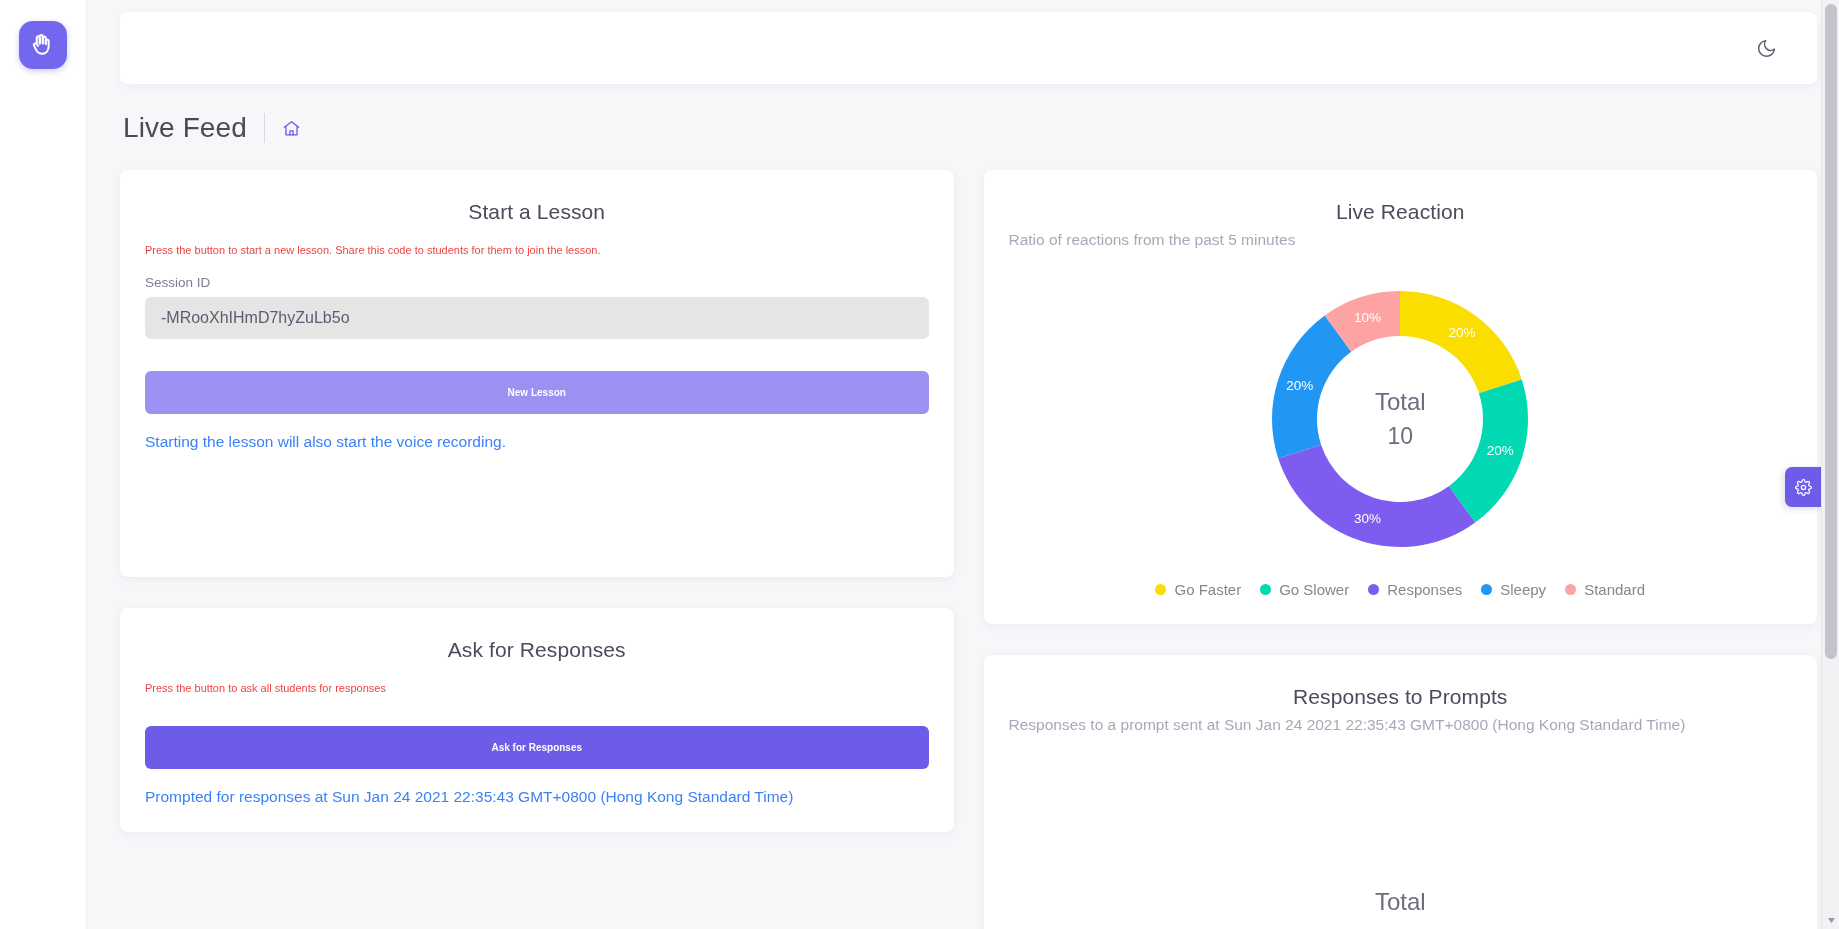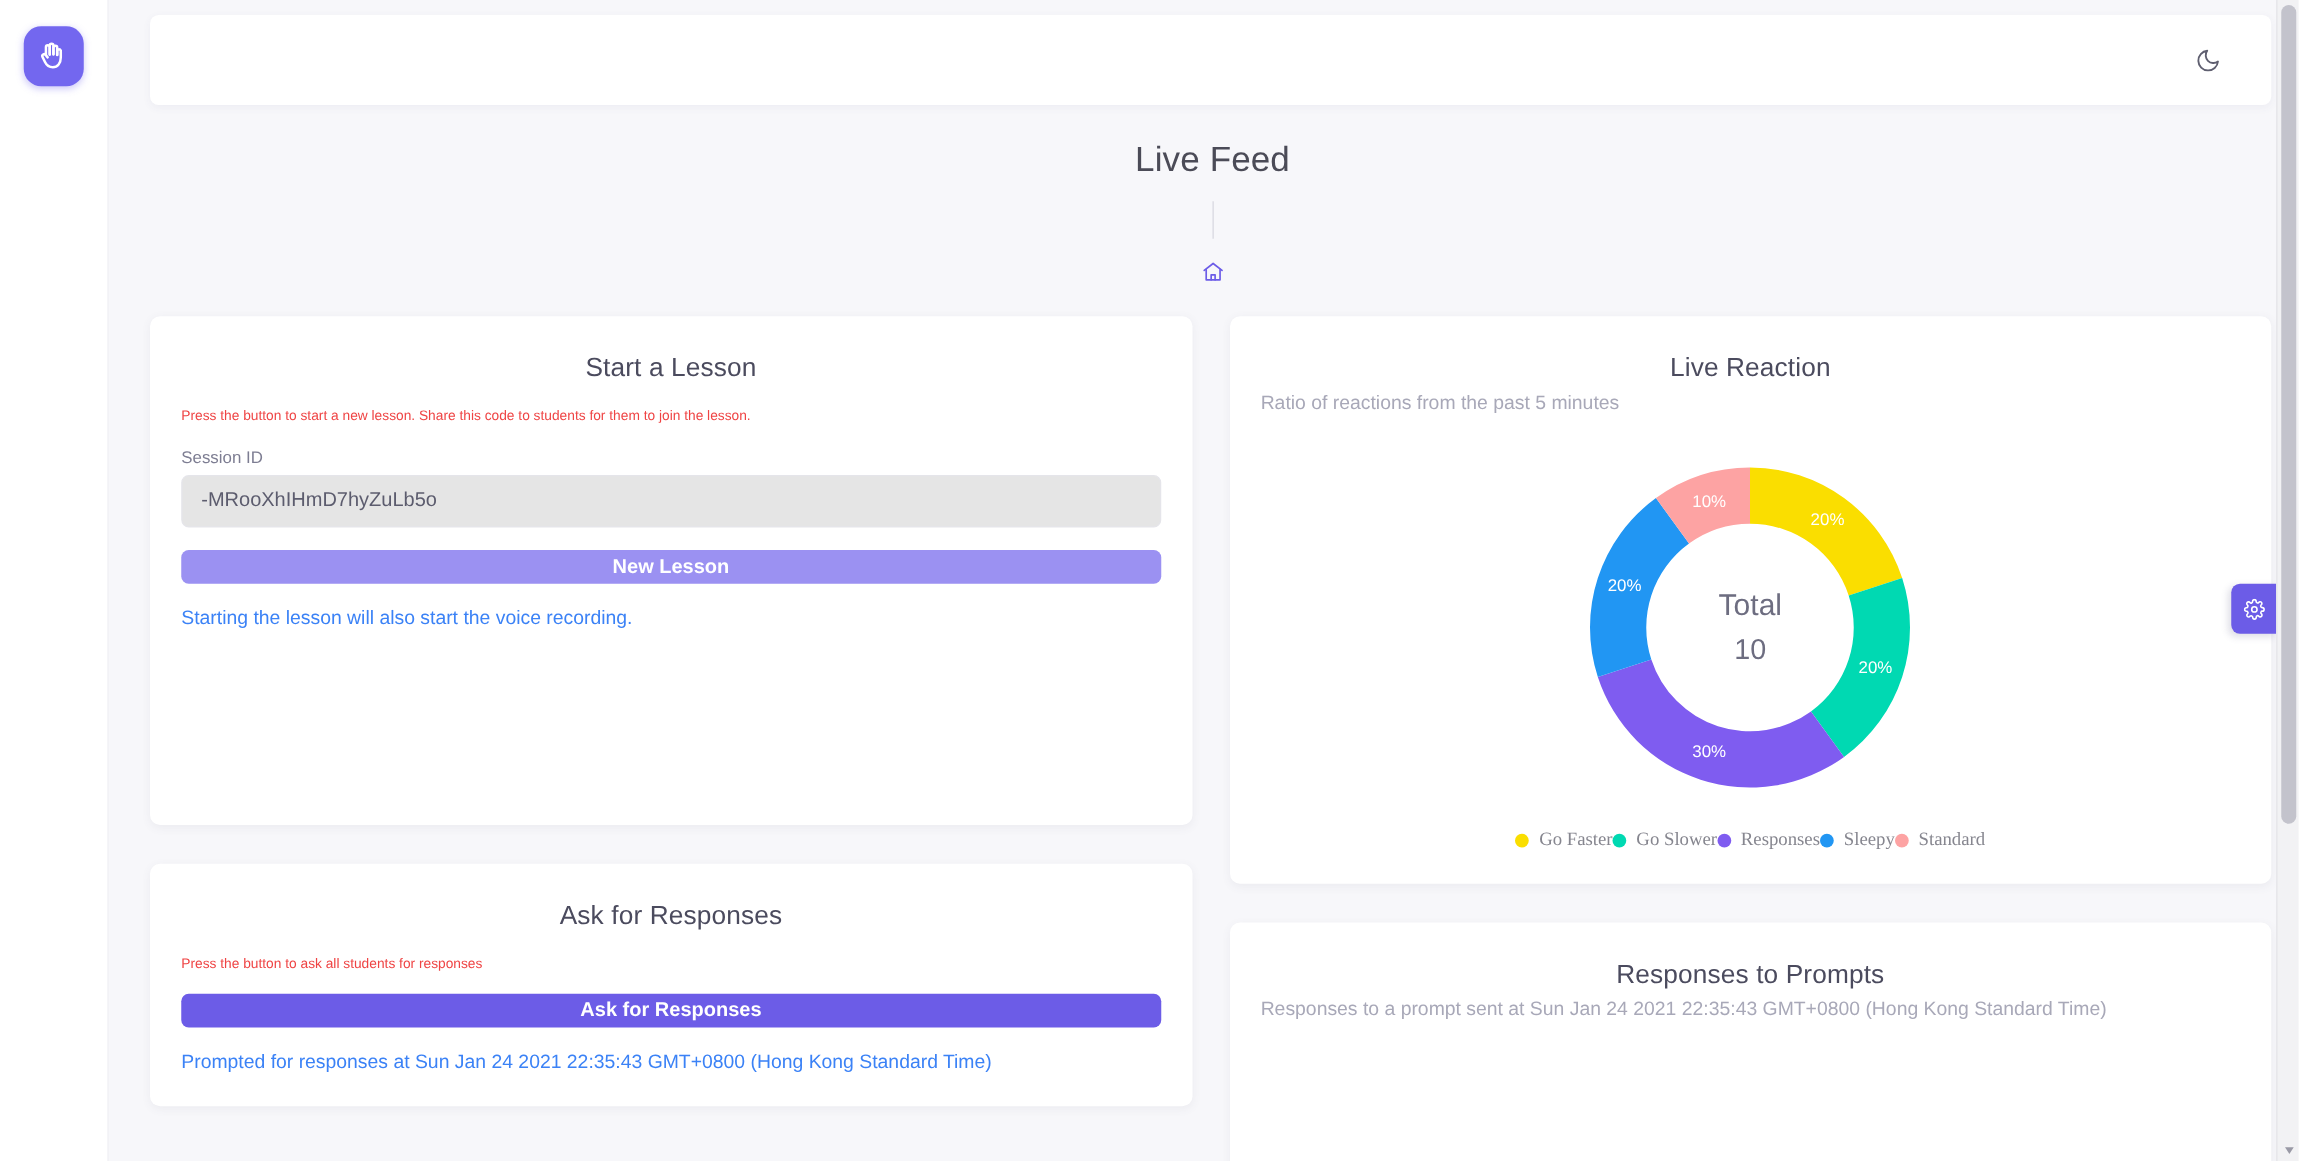--- a/index.html
+++ b/index.html
@@ -40,21 +40,21 @@
     height: 72px; background: #ffffff;
     border-radius: 7px;
     box-shadow: 0 2px 7px rgba(80,80,120,.055);
     display: flex; align-items: center; justify-content: flex-end;
     padding-right: 36px;
     margin-bottom: 28px;
   }
   .moon-btn { width: 30px; height: 30px; display: flex; align-items: center; justify-content: center; cursor: pointer; }
 
   
-  .pagehead { display: flex; align-items: center; gap: 17px; padding-left: 3px; margin-bottom: 26px; flex-direction: column; }
+  .pagehead { display: flex; align-items: center; gap: 17px; padding-left: 3px; margin-bottom: 26px; }
   .pagetitle { font-size: 28px; color: #4b4b57; font-weight: 400; letter-spacing: .1px; }
   .divider-v { width: 1px; height: 30px; background: #d8d8e0; }
   .home-btn { display: flex; align-items: center; justify-content: center; cursor: pointer; }
 
   
   .grid { display: flex; gap: 30px; flex-wrap: wrap; }
   .col { flex: 1 1 0; min-width: 0; display: flex; flex-direction: column; gap: 31px; }
 
   .card {
     background: #ffffff;
@@ -68,45 +68,45 @@
 
   .field-label { font-size: 13.5px; color: #7d7d92; margin-top: 19px; margin-bottom: 7px; }
   .text-input {
     width: 100%; height: 42px;
     background: #e5e5e5; border: 1px solid #e5e5ea; border-radius: 6px;
     padding: 0 15px;
     font-family: "Liberation Sans", sans-serif;
     font-size: 16px; color: #5c5c6e;
   }
   .btn {
-    width: 100%; height: 27px; border: none; border-radius: 6px;
+    width: 100%; height: 43px; border: none; border-radius: 6px;
     font-family: "Liberation Sans", sans-serif;
-    font-size: 16px; font-weight: bold; color: #ffffff;
-    cursor: pointer; margin-top: 18px;
+    font-size: 10px; font-weight: bold; color: #ffffff;
+    cursor: pointer; margin-top: 32px;
   }
   .btn-light { background: #9b91f2; }
   .btn-solid { background: #6c5ce7; }
   .note { font-size: 15.5px; color: #3b82f6; margin-top: 19px; }
 
   .lesson-card { min-height: 407px; }
   .reaction-card { min-height: 407px; }
 
   
   .chart-area { position: relative; height: 300px; margin-top: 18px; display: flex; align-items: center; justify-content: center; }
   .donut-wrap { position: relative; width: 300px; height: 300px; }
   .donut-center {
     position: absolute; inset: 0;
     display: flex; flex-direction: column; align-items: center; justify-content: center;
     pointer-events: none;
   }
   .donut-center .t-label { font-size: 24px; color: #6d6d80; line-height: 1.45; }
   .donut-center .t-value { font-size: 23px; color: #6d6d80; line-height: 1.45; }
   .slice-label { fill: #ffffff; font-size: 13.5px; font-family: "Liberation Sans", sans-serif; text-anchor: middle; dominant-baseline: middle; }
 
-  .legend { display: flex; align-items: center; justify-content: center; margin-top: 12px; flex-wrap: wrap; font-family: Liberation Serif, serif; }
+  .legend { display: flex; align-items: center; justify-content: center; gap: 19px; margin-top: 12px; flex-wrap: wrap; }
   .legend-item { display: flex; align-items: center; gap: 8px; cursor: pointer; }
   .legend-dot { width: 11px; height: 11px; border-radius: 50%; flex: 0 0 11px; }
   .legend-text { font-size: 15px; color: #86868f; }
 
   .prompt-card { min-height: 300px; }
   .prompt-body { height: 180px; display: flex; align-items: flex-end; justify-content: center; overflow: hidden; }
   .prompt-total { font-size: 24px; color: #6d6d80; }
 
   
   .gear-tab {

